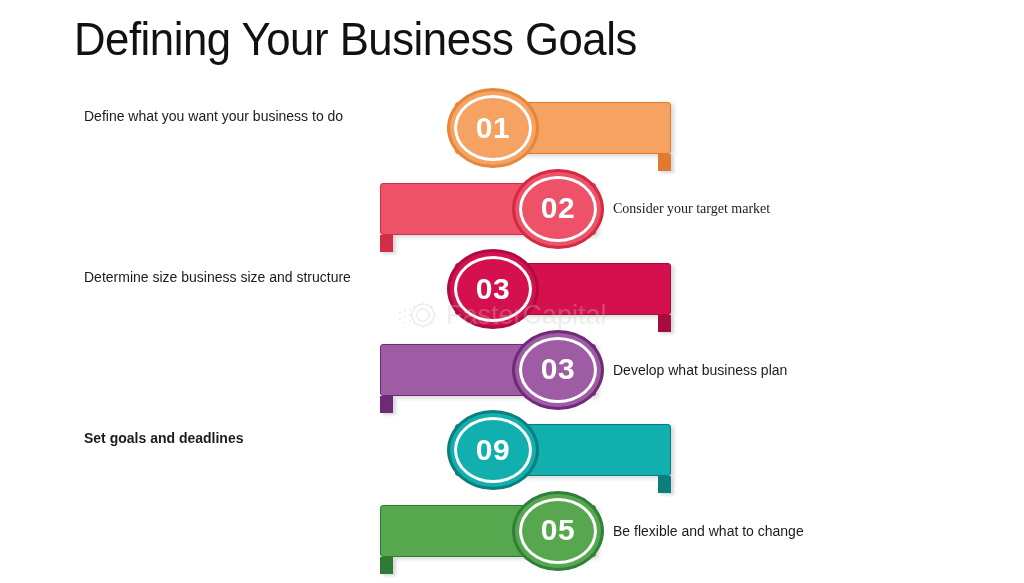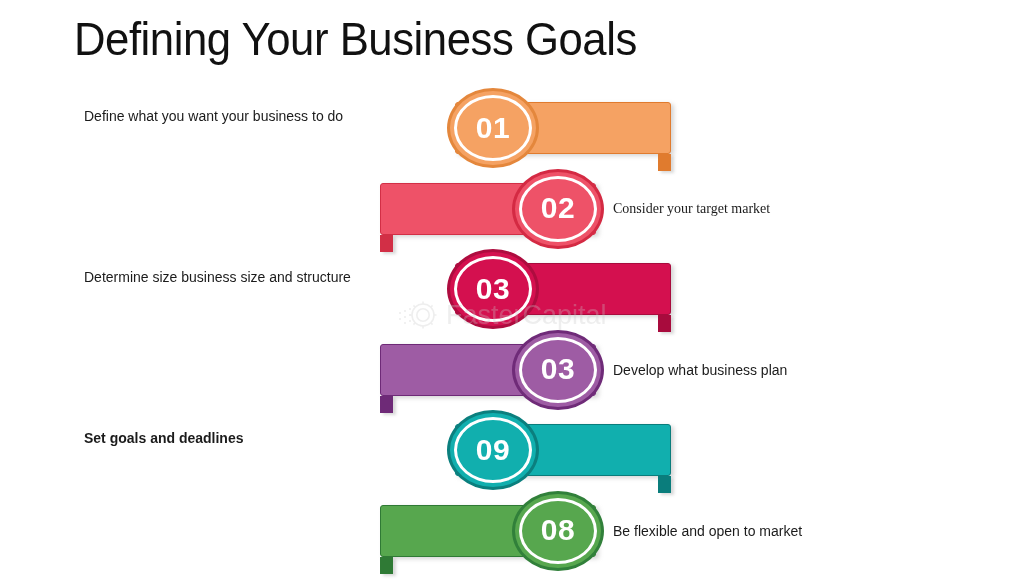--- a/index.html
+++ b/index.html
@@ -230,23 +230,23 @@
       <div class="caption left" style="top: 16px; font-weight: bold;">Set goals and deadlines</div>
     </div>
     <div class="row badge-right" style="top: 490.5px;">
       <div class="bar-shadow"></div>
       <div class="fold-shadow"></div>
       <div class="bar" style="background: rgb(87, 167, 78); border: 1.5px solid rgb(47, 122, 53);"></div>
       <div class="fold" style="background: rgb(47, 122, 53);"></div>
       <div class="badge">
         <div class="badge-outer" style="background: rgb(87, 167, 78); border: 3px solid rgb(49, 128, 58);"></div>
         <div class="badge-inner-ring"></div>
-        <div class="badge-num">08</div>
-      </div>
-      <div class="caption right" style="top: 28px;">Be flexible and open to market</div>
+        <div class="badge-num">05</div>
+      </div>
+      <div class="caption right" style="top: 28px;">Be flexible and what to change</div>
     </div>
   </div>
 
 <div id="watermark">
   <span>
     <svg width="44" height="40" viewBox="0 0 44 40" aria-hidden="true">
       <g fill="none" stroke="#c9c9c9" stroke-width="1.6">
         <circle cx="27" cy="20" r="11"></circle>
         <circle cx="27" cy="20" r="6.2"></circle>
         <path d="M27 6.5v3M27 30.5v3M40.5 20h-3M16.5 20h-3M36.6 10.4l-2.1 2.1M19.5 27.5l-2.1 2.1M36.6 29.6l-2.1-2.1M19.5 12.5l-2.1-2.1"></path>

